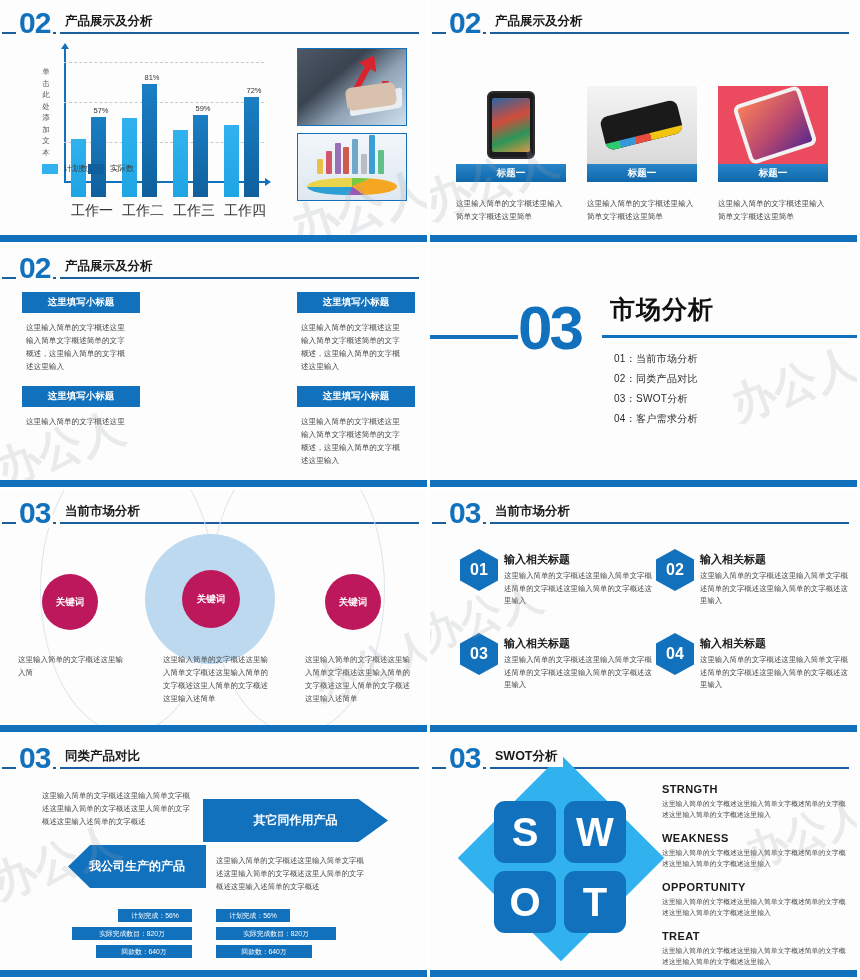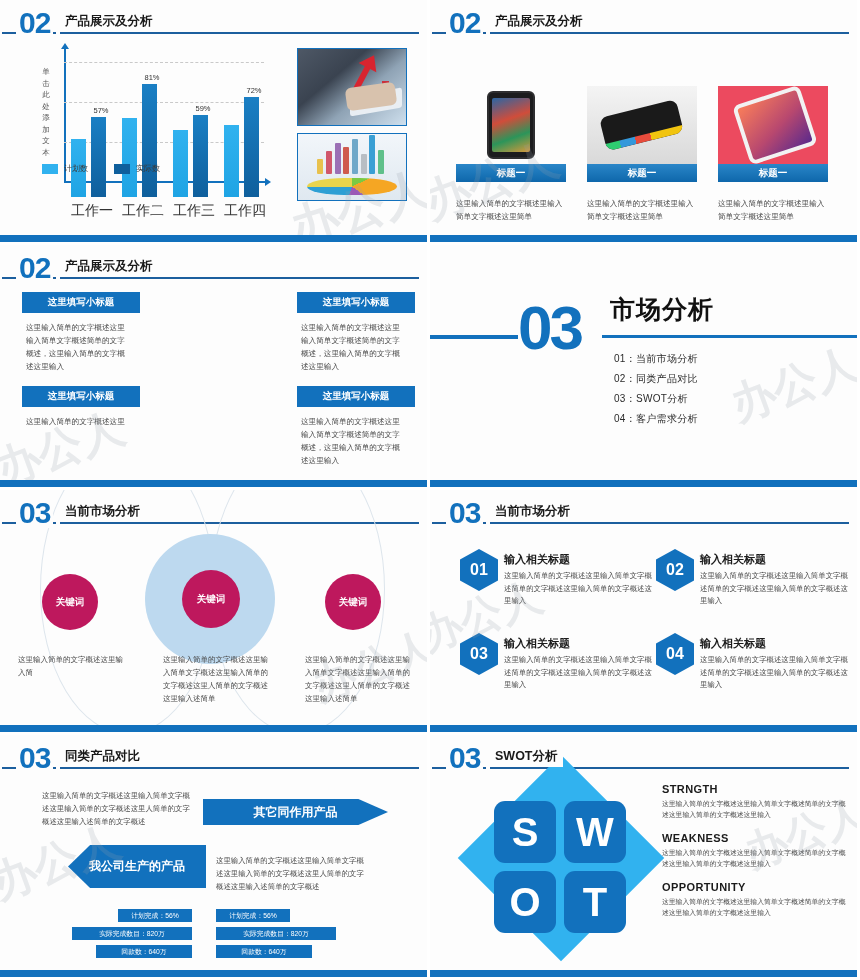--- a/index.html
+++ b/index.html
@@ -71,21 +71,21 @@
     position:absolute; left: 12px; top: 18px; width: 16px;
     font-size: 7.5px; color: #555; line-height: 11.5px; text-align:center;
     letter-spacing: 0;
   }
   .bc-group { position: absolute; bottom: 1.5px; height: 132px; width: 44px; }
   .bc-bar { position:absolute; bottom:0; width:15px; }
   .bc-bar.plan { left: 1px; background: linear-gradient(180deg,#31b2ef,#1fa4e4); }
   .bc-bar.act  { left: 21px; background: linear-gradient(180deg,#1a7fc4,#0f5f9c); }
   .bc-val { position:absolute; width:34px; text-align:center; left:2px; font-size:7.5px; color:#333; }
   .bc-cat { position:absolute; top:137px; width:56px; text-align:center; font-size:14px; color:#333; }
-  .bc-legend { position:absolute; left: 34px; top: 163px; display:flex; gap: 26px; align-items:center;padding-left:8px;}
+  .bc-legend { position:absolute; left: 34px; top: 163px; display:flex; align-items:center;padding-left:8px;}
   .bc-li { display:flex; align-items:center; gap:6px; }
   .bc-sw { width:16px; height:10px; }
   .bc-lt { font-size:8px; color:#3b3b3b; }
 
   
   .photo { position:absolute; border:1.5px solid #1271bd; overflow:hidden; }
   .ph-biz { background: linear-gradient(140deg,#4e5866 0%, #3a4350 35%, #8fa3b5 60%, #cfe0ee 100%); }
   .ph-biz .hand { position:absolute; left:44%; top:48%; width:46%; height:30%; background:#d8c2ad; border-radius:6px; transform:rotate(-8deg);}
   .ph-biz .tablet{ position:absolute; left:48%; top:56%; width:48%; height:26%; background:#e9eef3; transform:skewY(-10deg); border-radius:3px;}
   .ph-biz .arrow { position:absolute; left:56%; top:14%; width:6px; height:52%; background:#d8242f; transform:rotate(28deg); }
@@ -414,21 +414,21 @@
   <div class="slide">
    <div class="slide-inner">
     <div class="hdr">
       <div class="hdr-rule"></div>
       <div class="hdr-gap"></div>
       <div class="hdr-num">03</div>
       <div class="hdr-title">同类产品对比</div>
     </div>
 
     <div class="cmp-text" style="left:42px; top:54px">这里输入简单的文字概述这里输入简单文字概述这里输入简单的文字概述这里人简单的文字概述这里输入述简单的文字概述</div>
-    <div class="arrow-r" style="left:203px; top:64px; width:185px; height:26px">其它同作用产品</div>
+    <div class="arrow-r" style="left:203px; top:64px; width:185px; height:43px">其它同作用产品</div>
 
     <div class="arrow-l" style="left:68px; top:110px; width:138px; height:43px">我公司生产的产品</div>
     <div class="cmp-text" style="left:216px; top:119px">这里输入简单的文字概述这里输入简单文字概述这里输入简单的文字概述这里人简单的文字概述这里输入述简单的文字概述</div>
 
     <div class="statbar" style="left:118px; top:174px; width:74px">计划完成：56%</div>
     <div class="statbar" style="left:72px; top:192px; width:120px">实际完成数目：820万</div>
     <div class="statbar" style="left:96px; top:210px; width:96px">回款数：640万</div>
 
     <div class="statbar" style="left:216px; top:174px; width:74px">计划完成：56%</div>
     <div class="statbar" style="left:216px; top:192px; width:120px">实际完成数目：820万</div>
@@ -460,18 +460,22 @@
       <div class="sw-p">这里输入简单的文字概述这里输入简单文字概述简单的文字概述这里输入简单的文字概述这里输入</div>
     </div>
     <div class="sw-item" style="top:97px">
       <div class="sw-h">WEAKNESS</div>
       <div class="sw-p">这里输入简单的文字概述这里输入简单文字概述简单的文字概述这里输入简单的文字概述这里输入</div>
     </div>
     <div class="sw-item" style="top:146px">
       <div class="sw-h">OPPORTUNITY</div>
       <div class="sw-p">这里输入简单的文字概述这里输入简单文字概述简单的文字概述这里输入简单的文字概述这里输入</div>
     </div>
+    <div class="sw-item" style="top:195px">
+      <div class="sw-h">TREAT</div>
+      <div class="sw-p">这里输入简单的文字概述这里输入简单文字概述简单的文字概述这里输入简单的文字概述这里输入</div>
+    </div>
 
     <div class="wm" style="right:-12px; top:70px; font-size:42px; transform:rotate(-20deg)">办公人</div>
    </div>
   </div>
 
 </div>
 
 </body></html>

